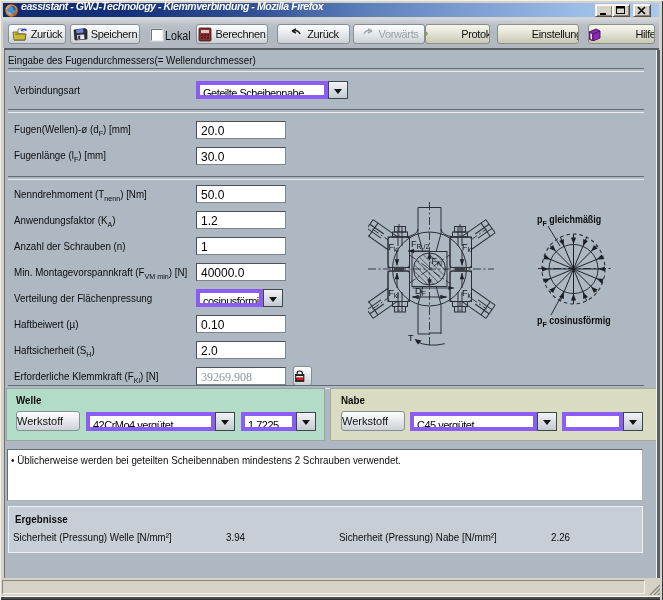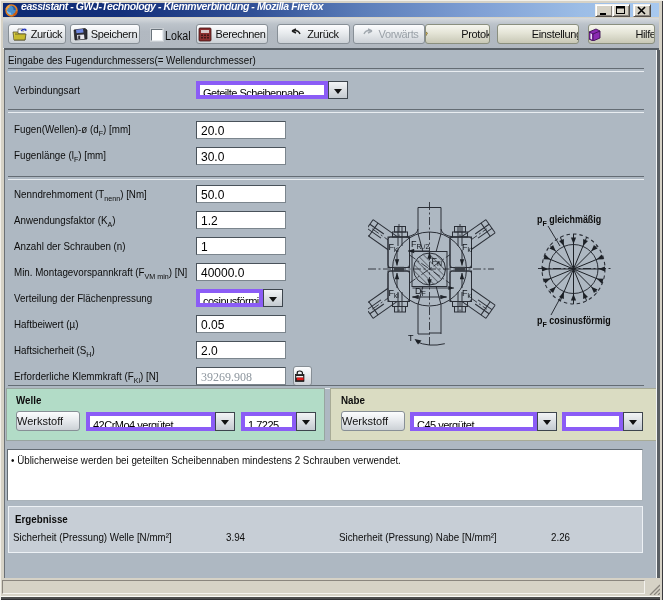--- a/index.html
+++ b/index.html
@@ -183,21 +183,21 @@
 <div class="lbl abs" style="left:14px;top:214px;">Anwendungsfaktor (K<sub>A</sub>)</div>
 <div class="inp" style="left:196px;top:211px;">1.2</div>
 <div class="lbl abs" style="left:14px;top:240px;">Anzahl der Schrauben (n)</div>
 <div class="inp" style="left:196px;top:237px;">1</div>
 <div class="lbl abs" style="left:14px;top:266px;">Min. Montagevorspannkraft (F<sub>VM min</sub>) [N]</div>
 <div class="inp" style="left:196px;top:263px;">40000.0</div>
 <div class="lbl abs" style="left:14px;top:292px;">Verteilung der Flächenpressung</div>
 <div class="combo" style="left:196px;top:289px;width:67px;">cosinusförmig</div>
 <div class="cbtn" style="left:263px;top:289px;"></div>
 <div class="lbl abs" style="left:14px;top:318px;">Haftbeiwert (µ)</div>
-<div class="inp" style="left:196px;top:315px;">0.05</div>
+<div class="inp" style="left:196px;top:315px;">0.10</div>
 <div class="lbl abs" style="left:14px;top:344px;">Haftsicherheit (S<sub>H</sub>)</div>
 <div class="inp" style="left:196px;top:341px;">2.0</div>
 <div class="lbl abs" style="left:14px;top:370px;">Erforderliche Klemmkraft (F<sub>Kl</sub>) [N]</div>
 <div class="inp dis" style="left:196px;top:367px;">39269.908</div>
 <div class="pbtn abs" style="left:293px;top:366px;width:19px;">
   <svg width="11" height="12" viewBox="0 0 11 12" style="margin-top:3px;">
     <rect x="1.5" y="4.5" width="8.5" height="7" fill="#222" stroke="#000" stroke-width="0.6"></rect>
     <rect x="2.2" y="6" width="7" height="1.6" fill="#f2f2f2"></rect>
     <rect x="2.8" y="7.6" width="6.8" height="2.6" fill="#e01818"></rect>
     <path d="M3.2 4.5 V3 Q3.2 1 5.8 1 Q8.4 1 8.4 3 V4.5" fill="none" stroke="#111" stroke-width="1.2"></path>

